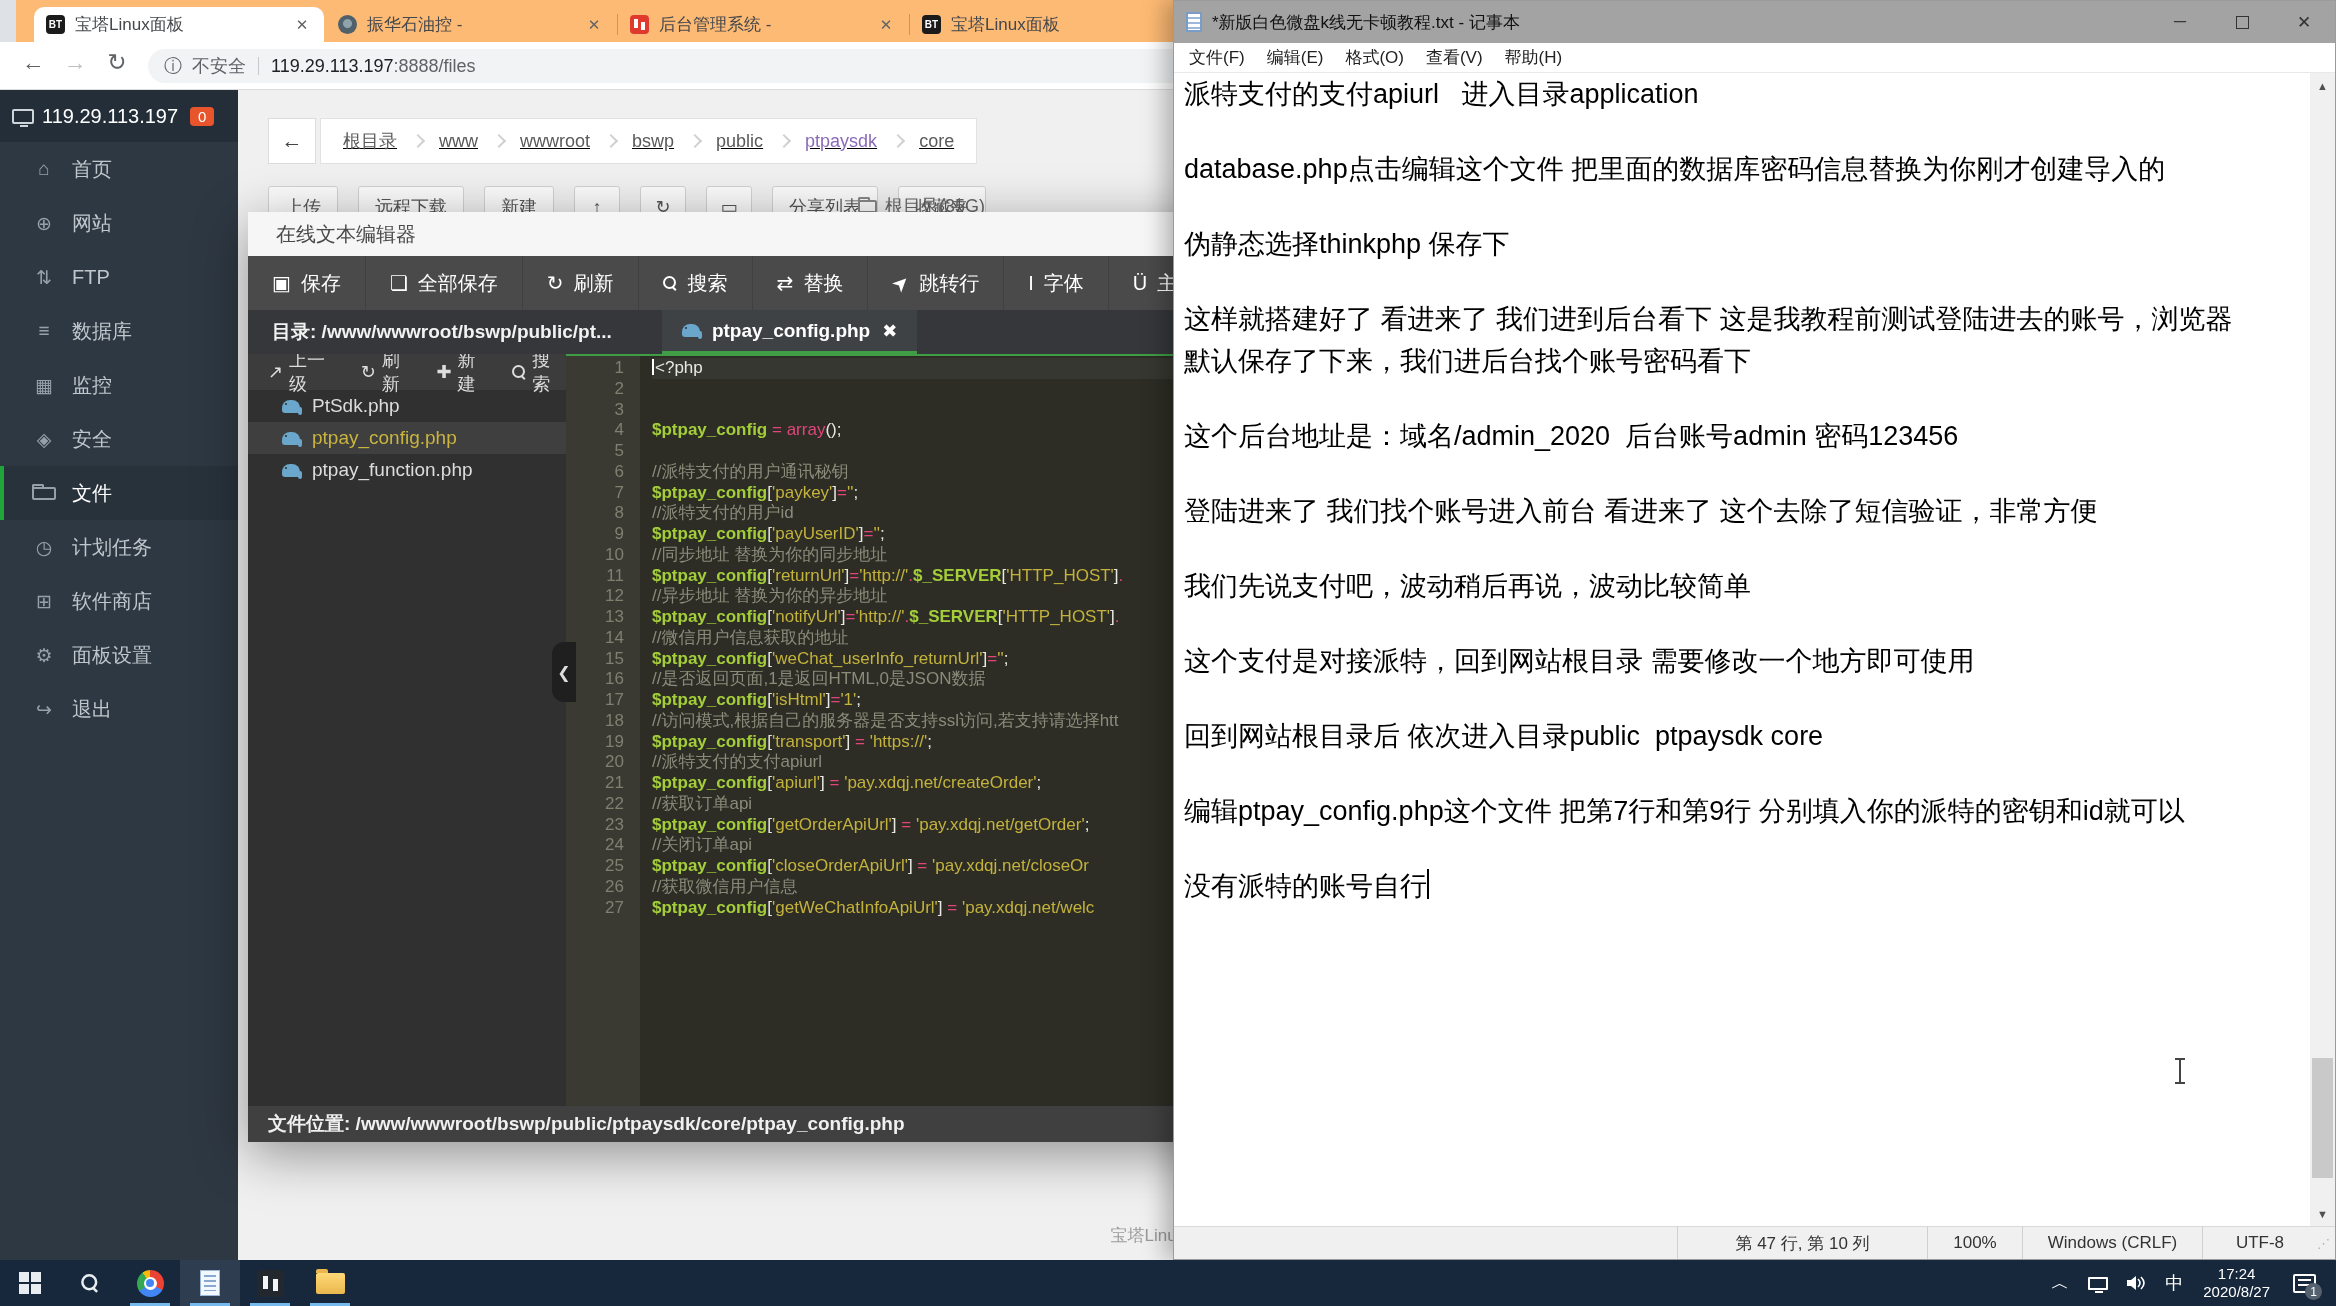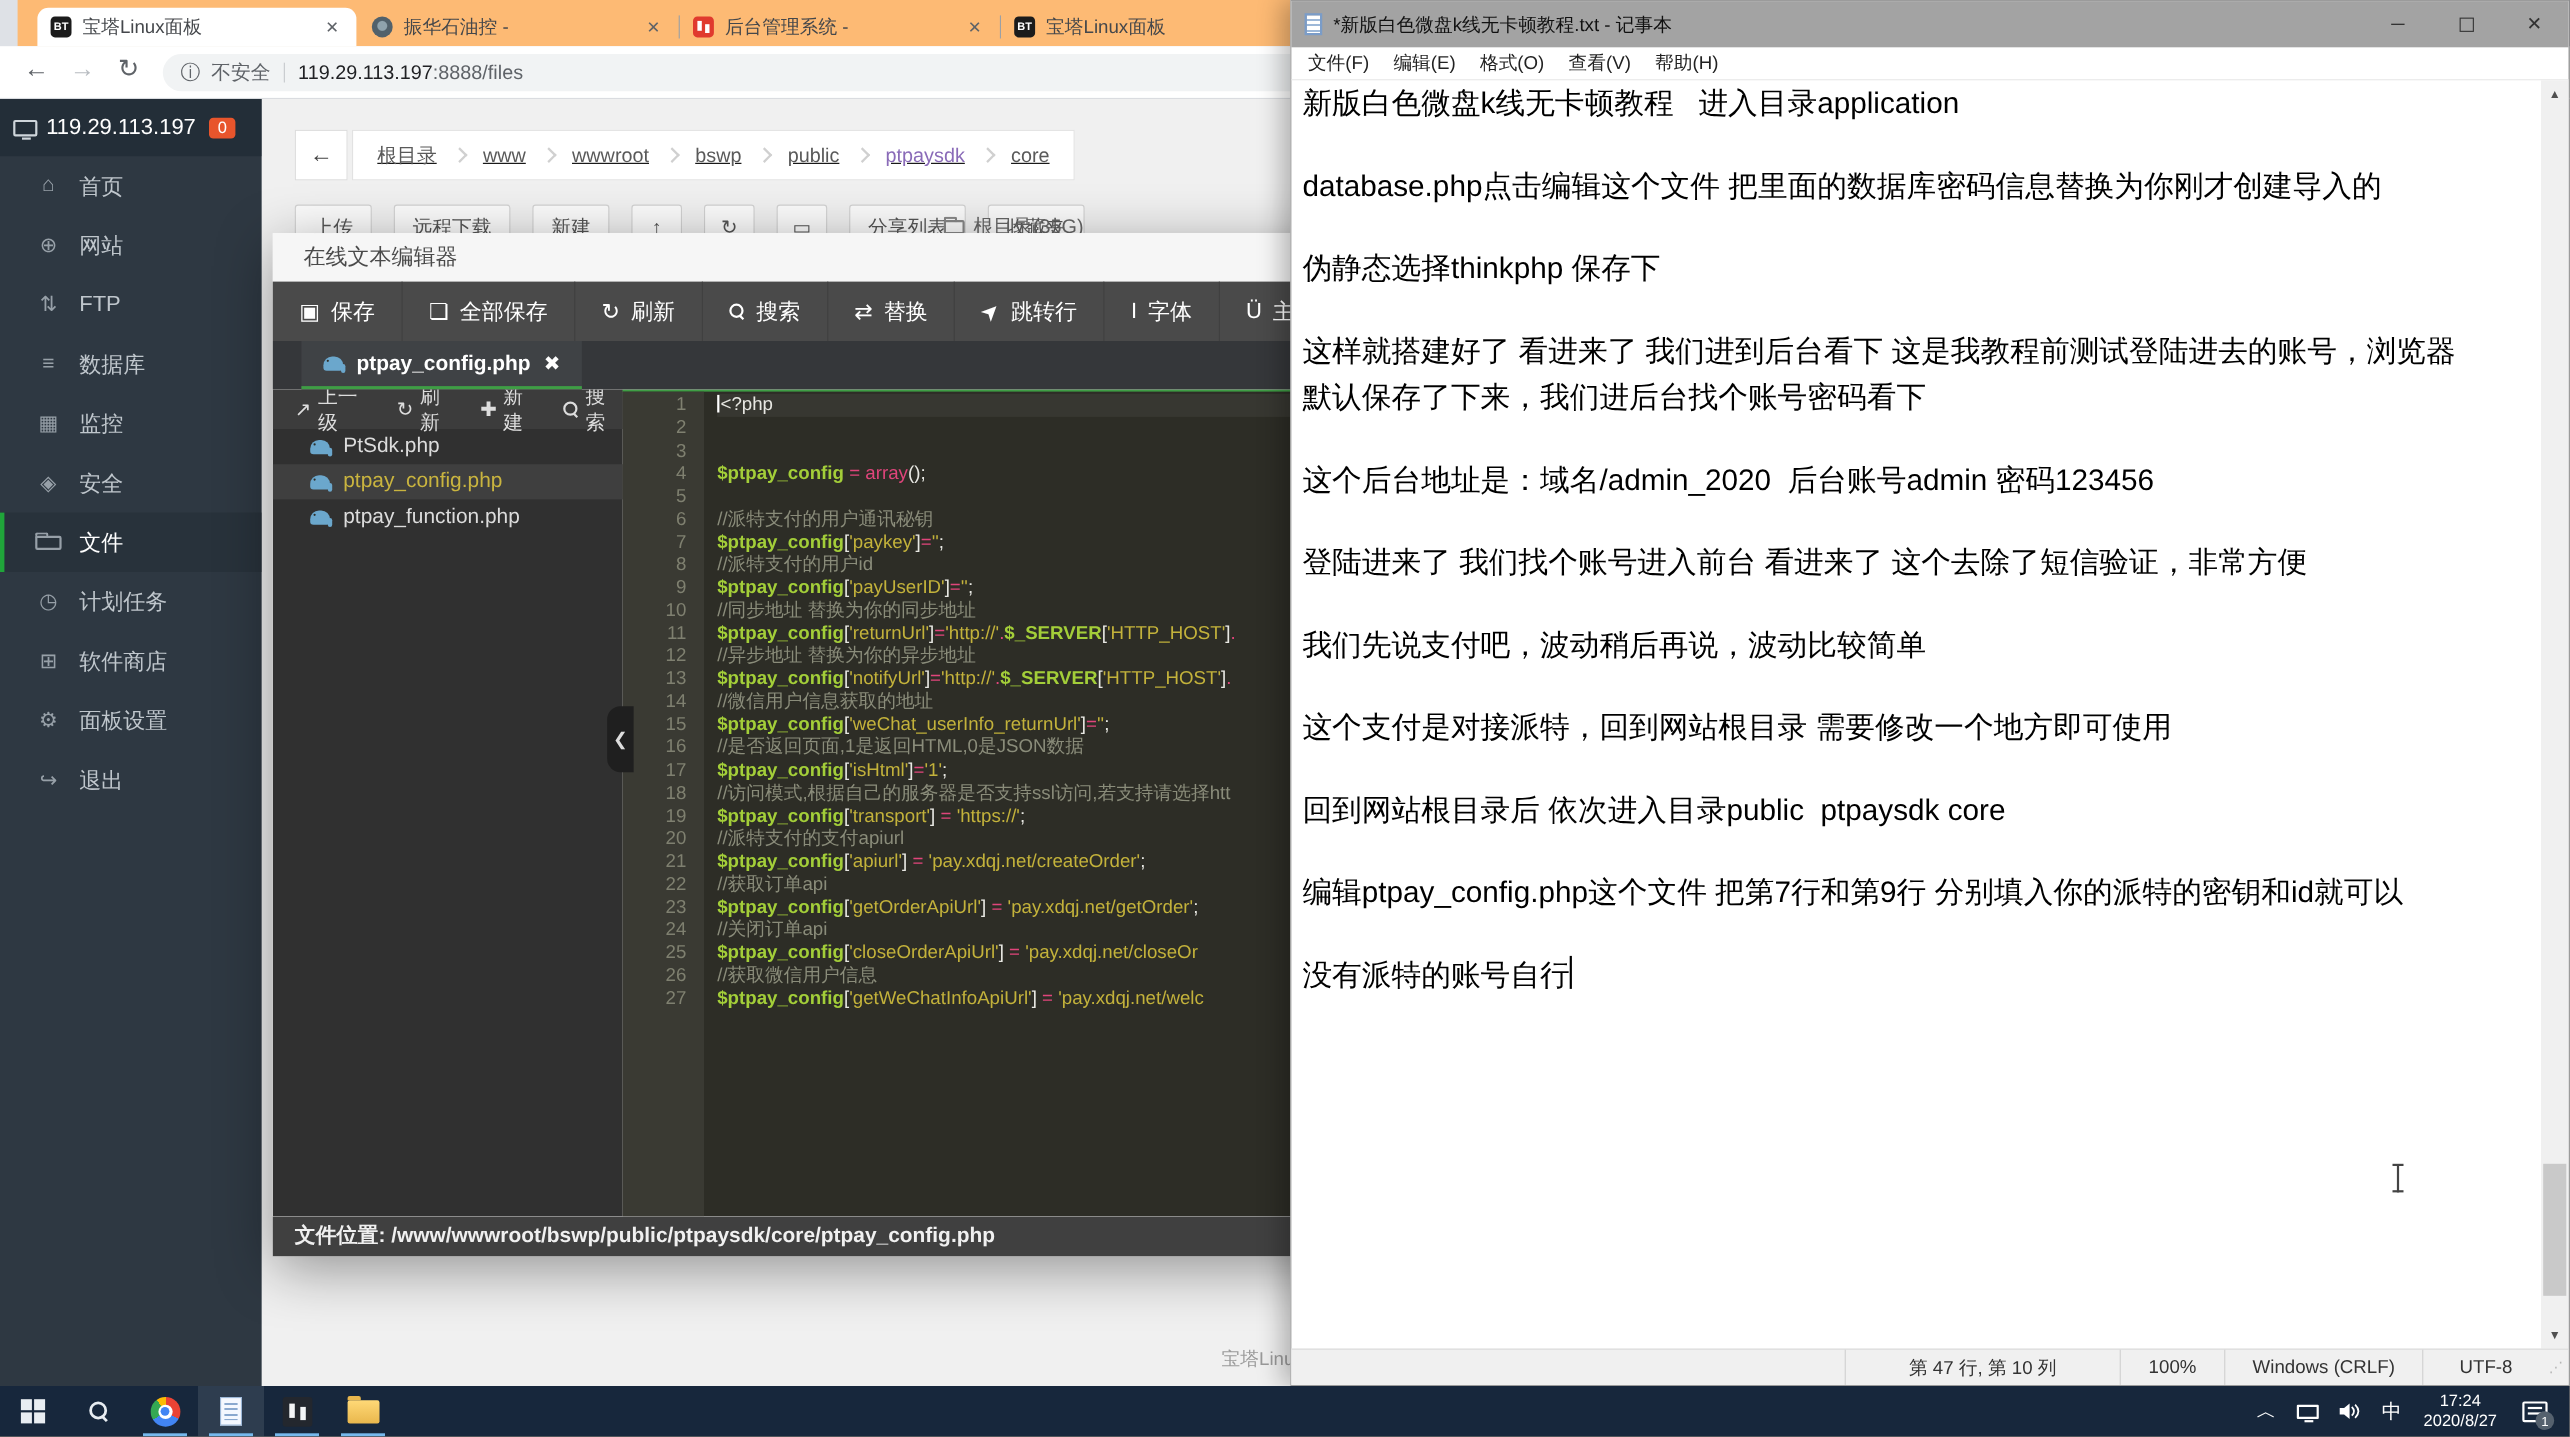--- a/index.html
+++ b/index.html
@@ -322,20 +322,21 @@
         <div class="edbtn">
           <span class="icn">⚙</span>
           <span>设置</span>
         </div>
         <div class="edbtn">
           <span class="icn">?</span>
           <span>快捷键</span>
         </div>
       </div>
     <div class="edtabs">
+      <div class="dirlabel">目录: /www/wwwroot/bswp/public/pt...</div>
       <div class="ftab">
         <span class="icn css-php"></span>
         <span>ptpay_config.php</span>
         <span class="x">✖</span>
       </div>
     </div>
     <div class="edbody">
       <div class="tree">
         <div class="treebar" id="treebar">
             <span class="titem">
@@ -418,21 +419,21 @@
       <span class="np-ctl">✕</span>
     </div>
     <div class="np-menu" id="npmenu">
         <span class="np-mitem">文件(F)</span>
         <span class="np-mitem">编辑(E)</span>
         <span class="np-mitem">格式(O)</span>
         <span class="np-mitem">查看(V)</span>
         <span class="np-mitem">帮助(H)</span>
       </div>
     <div class="np-text" id="nptext">
-        <p>新版白色微盘k线无卡顿教程   进入目录application</p>
+        <p>派特支付的支付apiurl   进入目录application</p>
         <p>database.php点击编辑这个文件 把里面的数据库密码信息替换为你刚才创建导入的</p>
         <p>伪静态选择thinkphp 保存下</p>
         <p>这样就搭建好了 看进来了 我们进到后台看下 这是我教程前测试登陆进去的账号，浏览器默认保存了下来，我们进后台找个账号密码看下</p>
         <p>这个后台地址是：域名/admin_2020  后台账号admin 密码123456</p>
         <p>登陆进来了 我们找个账号进入前台 看进来了 这个去除了短信验证，非常方便</p>
         <p>我们先说支付吧，波动稍后再说，波动比较简单</p>
         <p>这个支付是对接派特，回到网站根目录 需要修改一个地方即可使用</p>
         <p>回到网站根目录后 依次进入目录public  ptpaysdk core</p>
         <p>编辑ptpay_config.php这个文件 把第7行和第9行 分别填入你的派特的密钥和id就可以</p>
         <p>没有派特的账号自行<span class="np-caret"></span></p>

